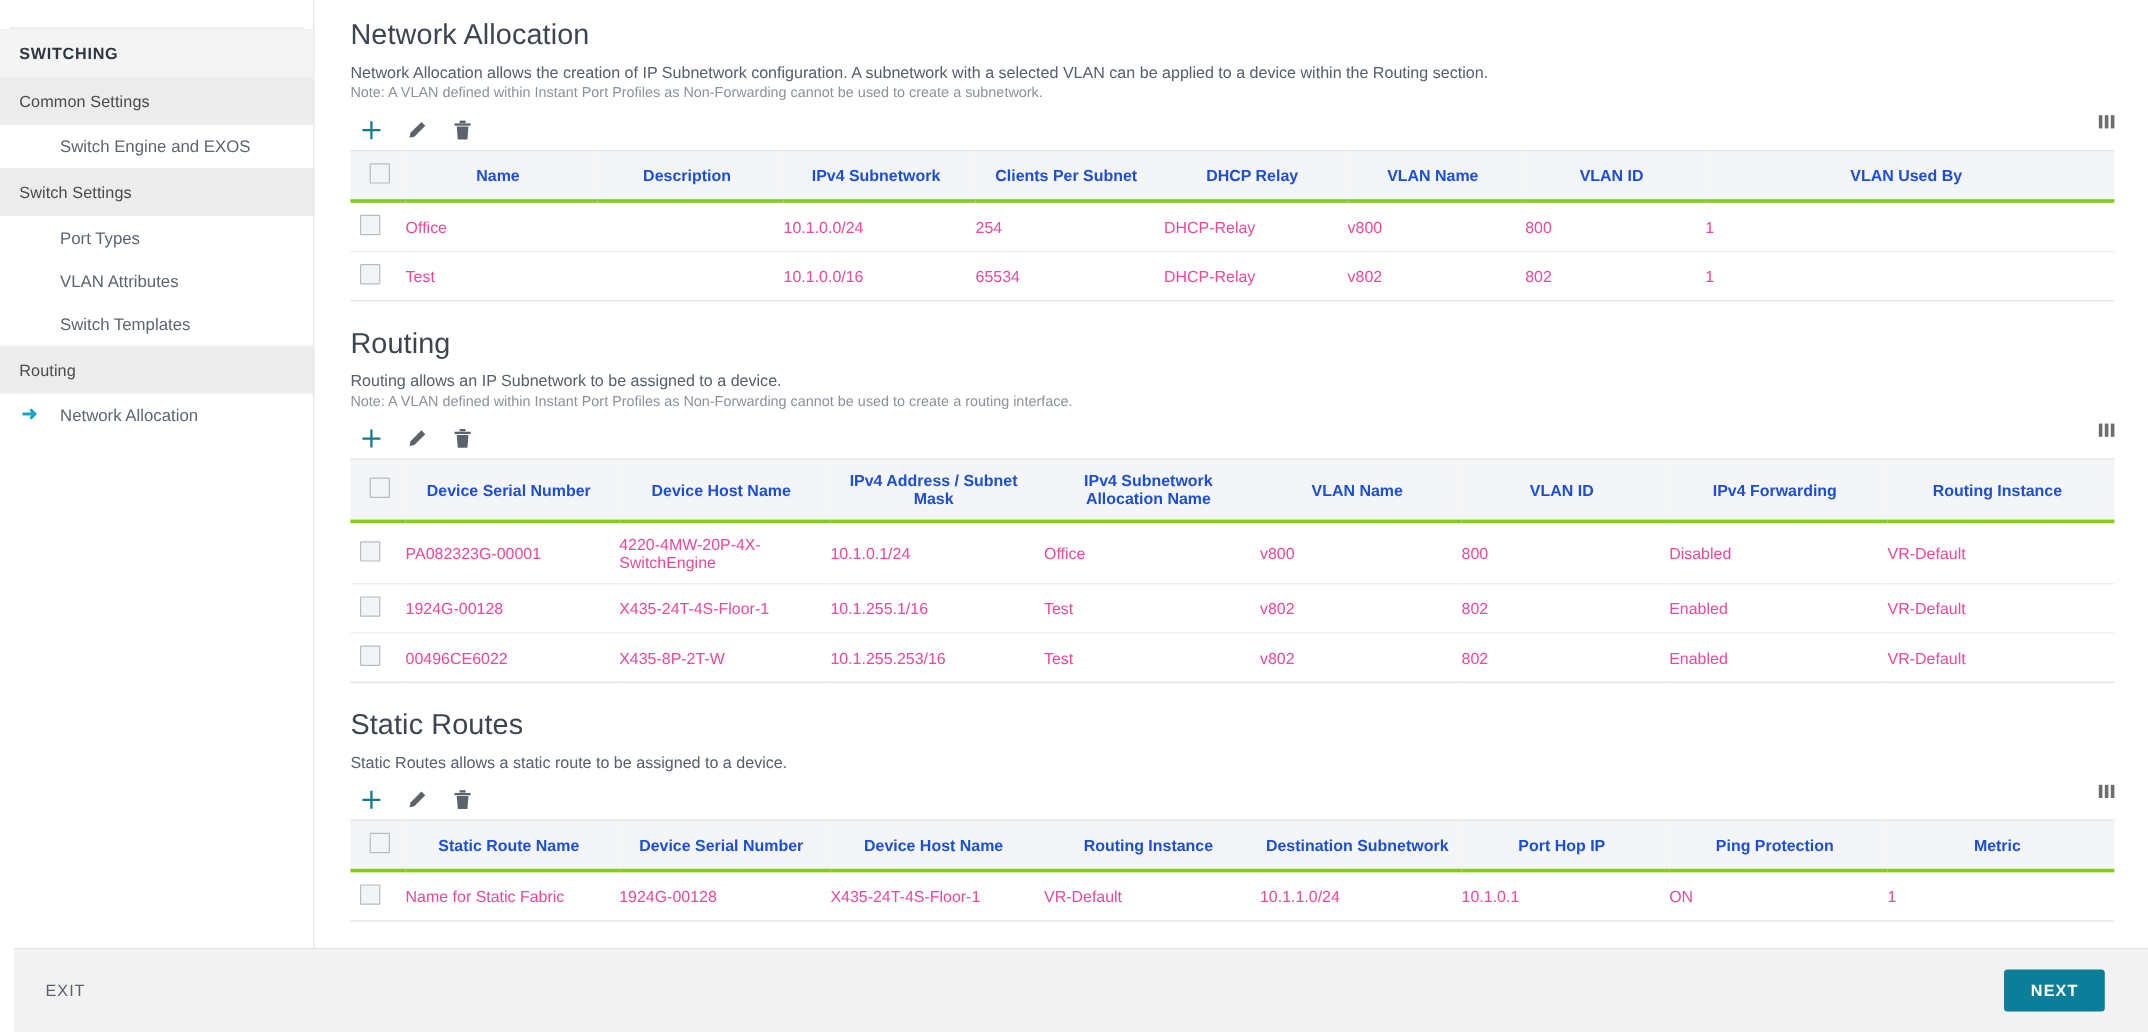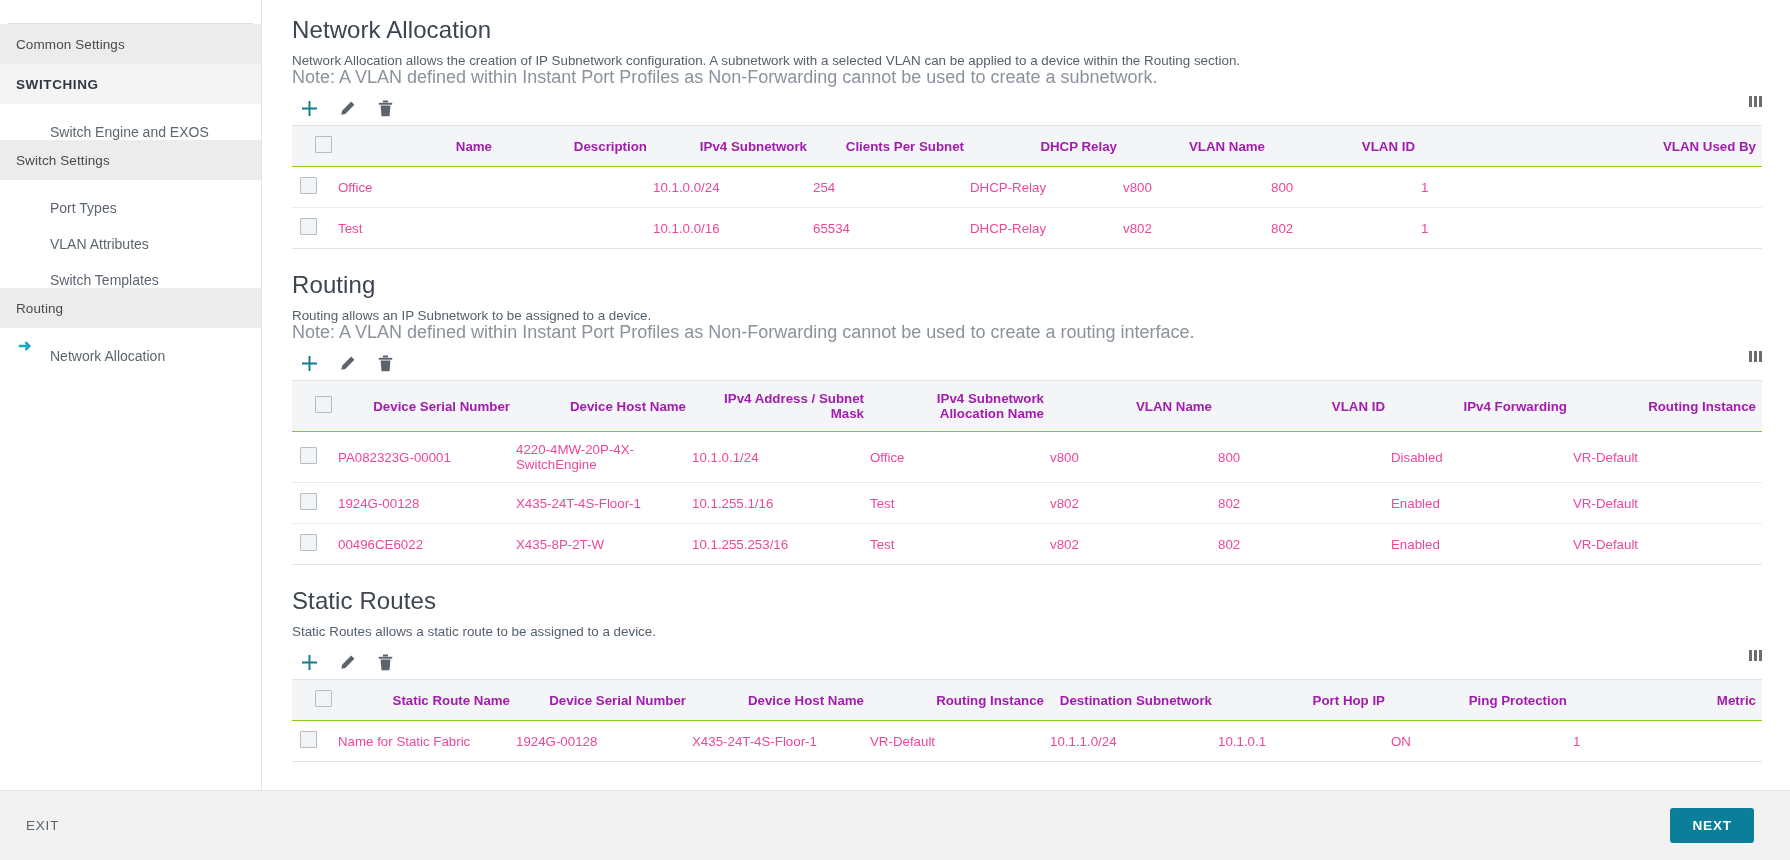--- a/index.html
+++ b/index.html
@@ -51,21 +51,21 @@
   .nav-section.title {
     background: #f4f4f4;
     font-weight: bold;
     font-size: 13.5px;
     color: #2e3742;
     letter-spacing: .6px;
   }
   .nav-item {
     height: 36px;
     display: flex;
-    align-items: flex-end;
+    align-items: center;
     padding-left: 50px;
     font-size: 14px;
     color: #5d6571;
     position: relative;
   }
   .nav-item.active { color: #5d6571; }
   .nav-item .arrow {
     position: absolute;
     left: 18px;
     top: 50%;
@@ -89,21 +89,21 @@
     color: #3d4550;
     letter-spacing: .1px;
     margin-bottom: 8px;
   }
   .section-desc {
     font-size: 13.4px;
     color: #55606c;
     line-height: 17px;
   }
   .section-note {
-    font-size: 18px;
+    font-size: 12px;
     color: #8b929b;
     line-height: 17px;
   }
   .toolbar {
     display: flex;
     align-items: center;
     height: 34px;
     margin-top: 5px;
     position: relative;
   }
@@ -133,27 +133,27 @@
   
   table.grid {
     width: 100%;
     border-collapse: collapse;
     table-layout: fixed;
     border-top: 1px solid #e2e2e2;
     border-bottom: 1px solid #e2e2e2;
   }
   table.grid thead tr { background: #f4f5f6; }
   table.grid th {
-    text-align: right;
+    text-align: center;
     font-size: 13.3px;
     font-weight: bold;
-    color: #a21caf;
+    color: #1d4ed8;
     padding: 10px 6px 10px 0;
     vertical-align: middle;
-    border-bottom: 1px solid #84cc16;
+    border-bottom: 3px solid #84cc16;
     line-height: 15px;
   }
   table.grid td {
     font-size: 13.3px;
     color: #ec4899;
     padding: 10px 6px 10px 0;
     vertical-align: middle;
     border-bottom: 1px solid #ededed;
     line-height: 15px;
   }
@@ -173,20 +173,21 @@
 
   
   .footer {
     flex: 0 0 70px;
     background: #f2f2f2;
     border-top: 1px solid #e3e3e3;
     display: flex;
     align-items: center;
     justify-content: space-between;
     padding: 0 36px 0 26px;
+    margin-left: 12px;
   }
   .exit-btn {
     font-size: 13.5px;
     color: #5a6270;
     letter-spacing: .8px;
     font-weight: normal;
     background: none;
     border: none;
     font-family: "Liberation Sans", sans-serif;
     cursor: pointer;
@@ -206,26 +207,26 @@
 </style>
 </head>
 <body>
 
 <div class="app">
   <div class="body-area">
 
     <nav class="sidebar">
       <div class="sidebar-top-rule"></div>
 
+      <div class="nav-section title">
+        <span>SWITCHING</span>
+      </div>
+
       <div class="nav-section">
         <span>Common Settings</span>
-      </div>
-
-      <div class="nav-section title">
-        <span>SWITCHING</span>
       </div>
 
       <div class="nav-item">
         <span>Switch Engine and EXOS</span>
       </div>
 
 
       <div class="nav-section">
         <span>Switch Settings</span>
       </div>

